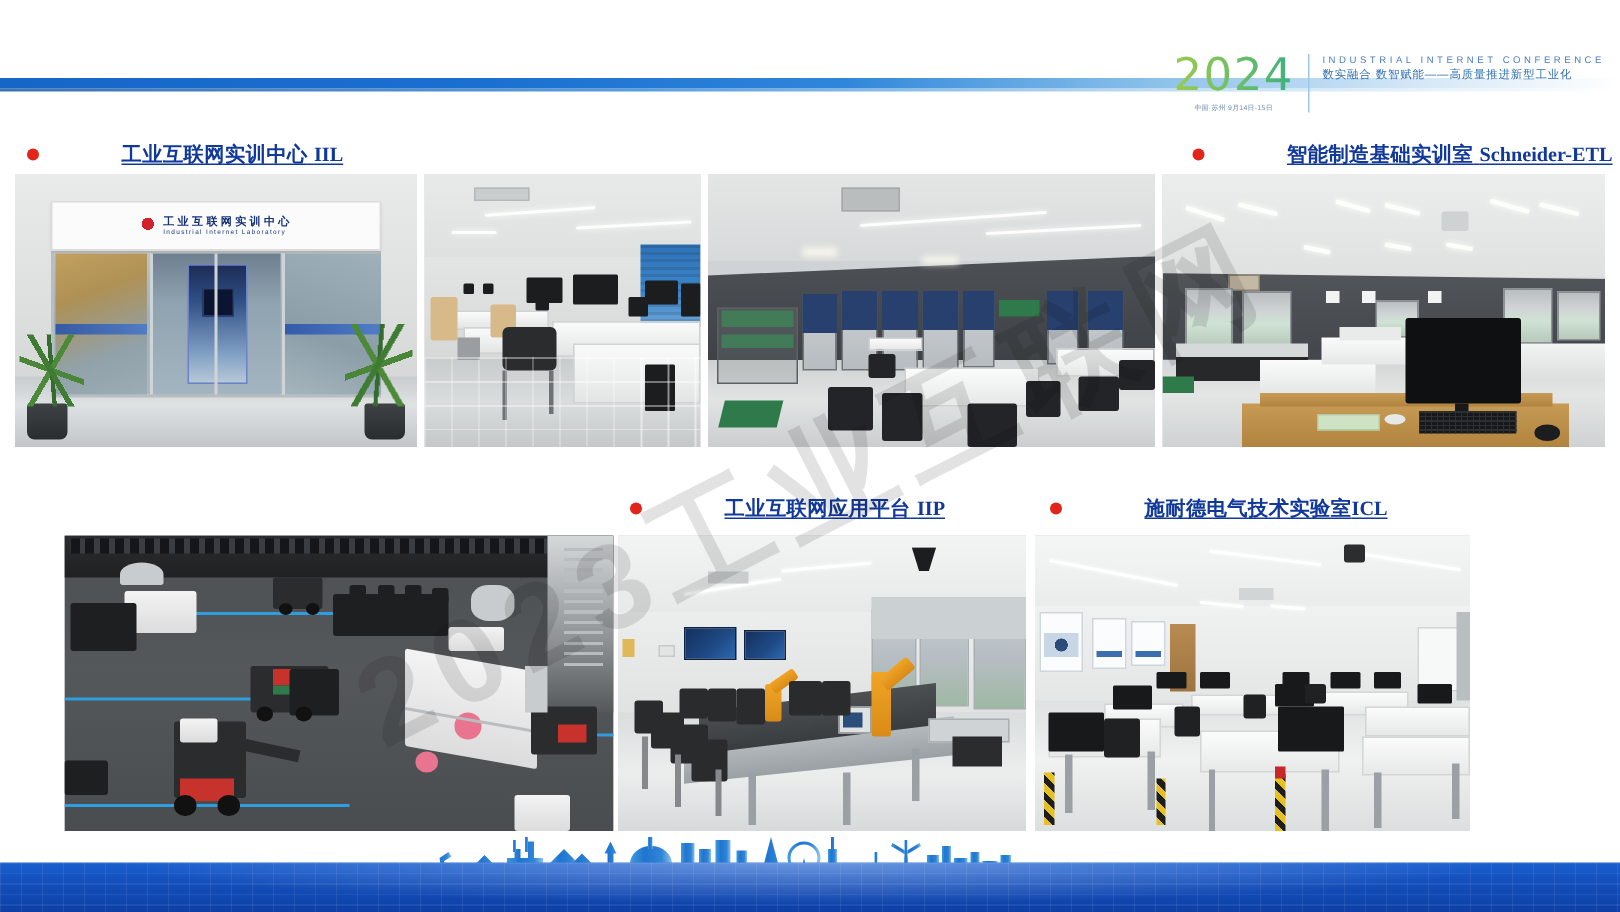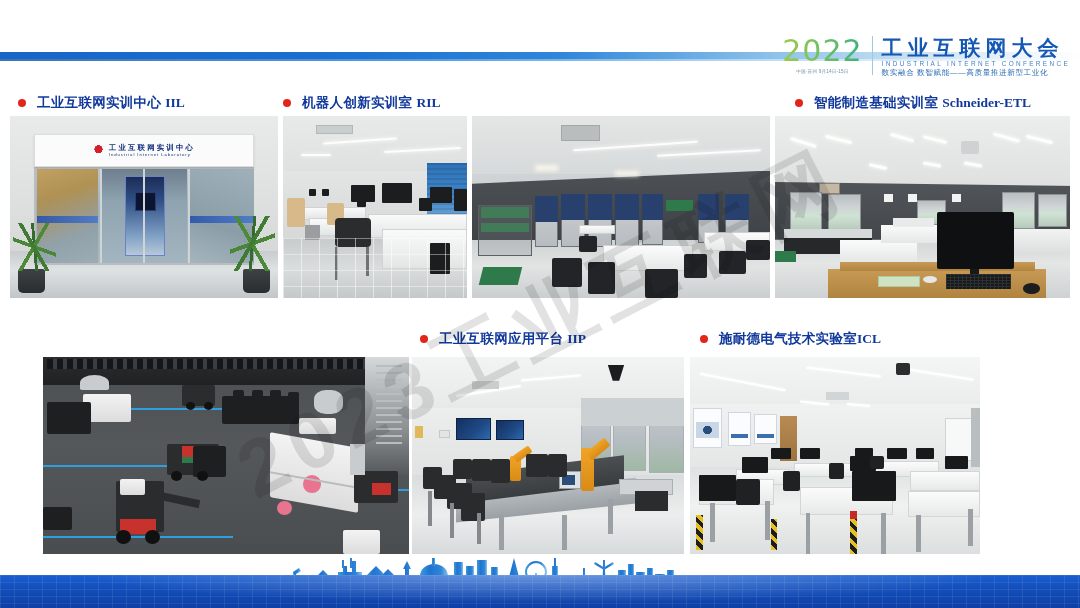--- a/index.html
+++ b/index.html
@@ -108,22 +108,24 @@
     color: #11399b;
   }
   .bullet {
     width: 8px; height: 8px; border-radius: 50%;
     background: #e1251b;
     flex: none;
     margin-right: 11px;
   }
   .cap-label {
     font-weight: bold;
+    text-decoration: underline;
     text-underline-offset: 2px;
     letter-spacing: .3px;
+    margin-left: 44px;
   }
   .cap-label .latin {
     font-family: "Liberation Serif", "DejaVu Serif", serif;
     font-weight: bold;
     letter-spacing: 0;
   }
 
   
   .photo {
     position: absolute;
@@ -267,37 +269,32 @@
 </head>
 <body>
 
 <div id="slide">
 
   <div class="header-rule"></div>
   <div class="header-rule-thin"></div>
 
   <div class="conf-logo">
     <div class="logo-year-block">
-      <div class="logo-year">2022</div>
+      <div class="logo-year">2024</div>
       <div class="logo-date">中国·苏州  9月14日-15日</div>
     </div>
     <div class="logo-text-block">
-      <div class="logo-cn">工业互联网大会</div>
       <div class="logo-en">INDUSTRIAL INTERNET CONFERENCE</div>
       <div class="logo-slogan">数实融合  数智赋能——高质量推进新型工业化</div>
     </div>
   </div>
 
   <div class="caption" style="left:18px; top:94px;">
     <span class="bullet"></span>
     <span class="cap-label"><span>工业互联网实训中心</span> <span class="latin">IIL</span></span>
-  </div>
-  <div class="caption" style="left:283px; top:94px;">
-    <span class="bullet"></span>
-    <span class="cap-label"><span>机器人创新实训室</span> <span class="latin">RIL</span></span>
   </div>
   <div class="caption" style="left:795px; top:94px;">
     <span class="bullet"></span>
     <span class="cap-label"><span>智能制造基础实训室</span> <span class="latin">Schneider-ETL</span></span>
   </div>
 
   <div class="photo" style="left:10px; top:116px; width:268px; height:182px;">
     <div class="fill p1-wall"></div>
     <div class="fill p1-floor"></div>
     <div class="fill p1-doorframe"></div>

